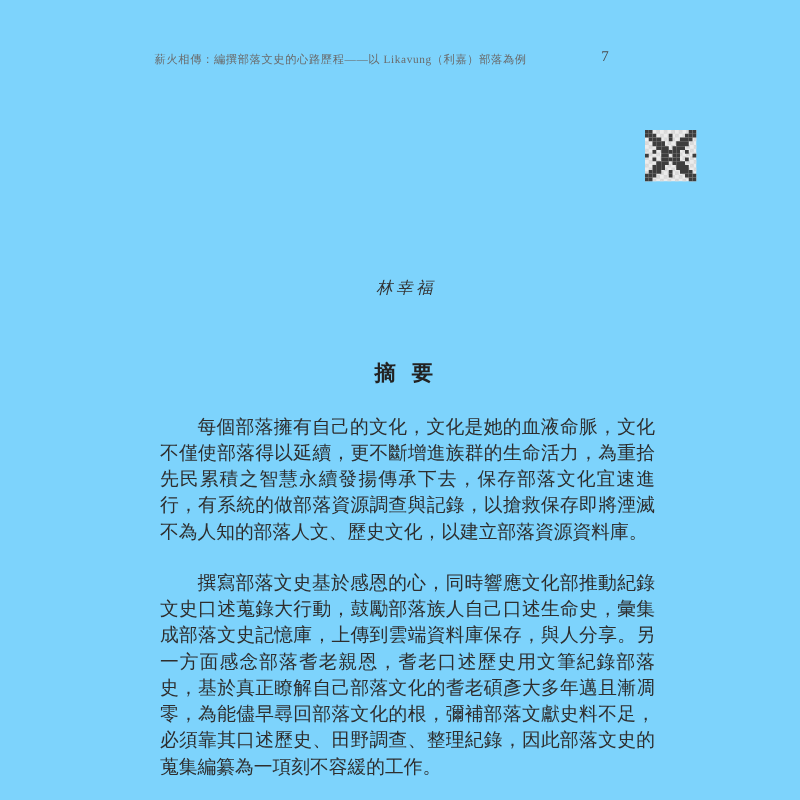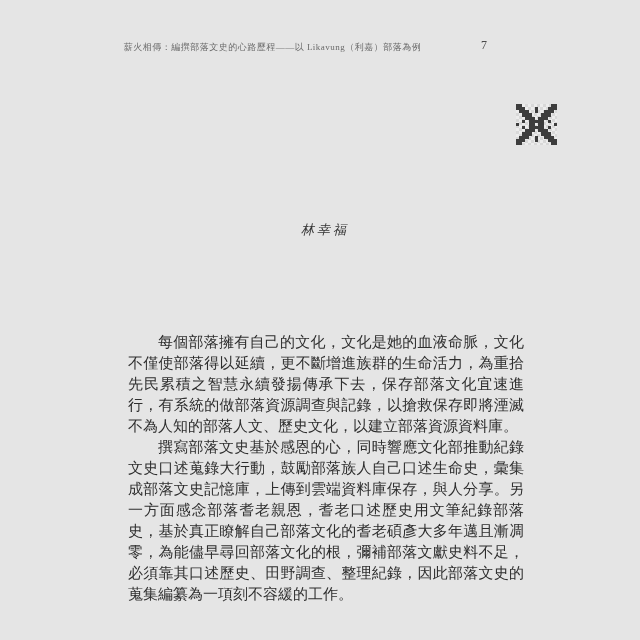--- a/index.html
+++ b/index.html
@@ -4,21 +4,21 @@
 <style>
   * { margin:0; padding:0; box-sizing:border-box; }
   html,body { width:640px; height:640px; }
   body {
     font-family: "Liberation Serif", "DejaVu Serif", serif;
     background:#ffffff;
     position:relative;
     overflow:hidden;
     color:#2f2f2f;
   }
-  .page { position:absolute; inset:0; background:#e5e5e5; }
+  .page { position:absolute; inset:0; background:#7dd3fc; }
 
   .running-head {
     position:absolute; top:41px; left:25px; right:120px;
     text-align:center;
     font-size:9px; letter-spacing:.5px; color:#6a6a6a;
     white-space:nowrap;
   }
   .page-number {
     position:absolute; top:38px; left:474px; width:20px;
     text-align:center; font-size:12px; color:#4a4a4a;
@@ -62,21 +62,21 @@
     font-family:"Liberation Sans","DejaVu Sans",sans-serif;
     font-size:17px; font-weight:600; letter-spacing:4px; color:#222;
   }
   .abstract-body {
     position:absolute; top:332px; left:128px; width:396px;
     font-size:15px; line-height:21px;
     text-align:justify; text-justify:inter-ideograph;
     color:#2e2e2e;
   }
   .abstract-body p { text-indent:2em; }
-  .abstract-body p + p { margin-top:0; }
+  .abstract-body p + p { margin-top:20px; }
 </style>
 </head>
 <body>
 
 <div class="page">
 
   <div class="running-head">薪火相傳：編撰部落文史的心路歷程——以 Likavung（利嘉）部落為例</div>
 
   <div class="page-number">7</div>
 
@@ -250,19 +250,20 @@
       <div></div>
       <div style="background: rgb(61, 61, 61);"></div>
       <div style="background: rgb(61, 61, 61);"></div>
     </div>
 
 
 
   <div class="author">林幸福</div>
 
 
+  <h3 class="abstract-heading">摘 要</h3>
 
   <div class="abstract-body">
     <p>每個部落擁有自己的文化，文化是她的血液命脈，文化不僅使部落得以延續，更不斷增進族群的生命活力，為重拾先民累積之智慧永續發揚傳承下去，保存部落文化宜速進行，有系統的做部落資源調查與記錄，以搶救保存即將湮滅不為人知的部落人文、歷史文化，以建立部落資源資料庫。</p>
     <p>撰寫部落文史基於感恩的心，同時響應文化部推動紀錄文史口述蒐錄大行動，鼓勵部落族人自己口述生命史，彙集成部落文史記憶庫，上傳到雲端資料庫保存，與人分享。另一方面感念部落耆老親恩，耆老口述歷史用文筆紀錄部落史，基於真正瞭解自己部落文化的耆老碩彥大多年邁且漸凋零，為能儘早尋回部落文化的根，彌補部落文獻史料不足，必須靠其口述歷史、田野調查、整理紀錄，因此部落文史的蒐集編纂為一項刻不容緩的工作。</p>
   </div>
 
 </div>
 
 </body></html>

